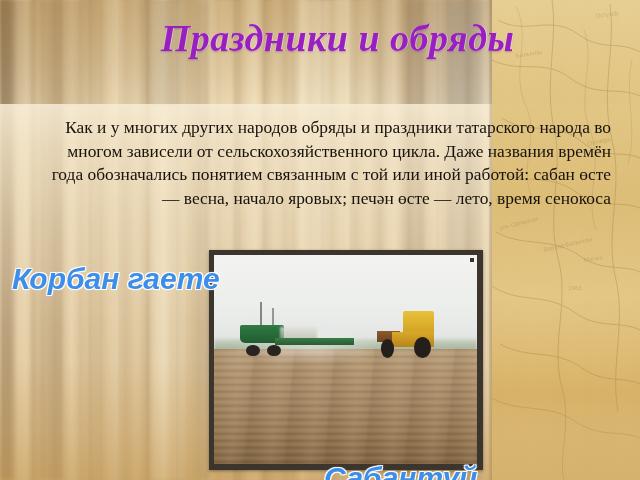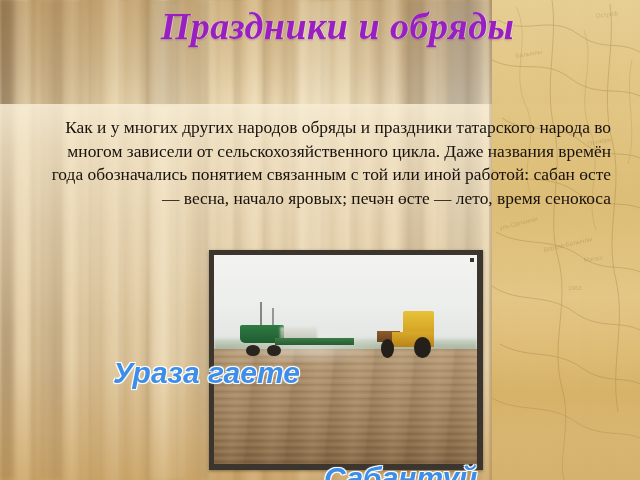--- a/index.html
+++ b/index.html
@@ -144,21 +144,21 @@
     position: absolute;
     left: 0; right: 0; bottom: 0;
     height: 120px;
     background: linear-gradient(180deg, rgba(204,166,104,0) 0%, rgba(201,160,92,0.30) 60%, rgba(193,148,74,0.46) 100%);
   }
 
   
   .title {
     position: absolute;
     left: 0; right: 0;
-    top: 4px;
+    top: 16px;
     text-align: center;
     font-family: "Liberation Serif", serif;
     font-weight: bold;
     font-style: italic;
     font-size: 38px;
     line-height: 44px;
     letter-spacing: 0.5px;
     color: #9a1fc2;
     text-shadow:
        1px 0 0 rgba(255,255,255,0.45),
@@ -446,16 +446,16 @@
         <div class="cab"></div>
         <div class="body"></div>
         <div class="twheel tw1"></div>
         <div class="twheel tw2"></div>
       </div>
 
       <div class="ph-speck"></div>
     </div>
   </div>
 
-  <div class="blue blue-uraza">Ураза гаете</div>
+  <div class="blue blue-korban">Корбан гаете</div>
   <div class="blue blue-sabantuy">Сабантуй</div>
 
 </div>
 
 </body></html>

